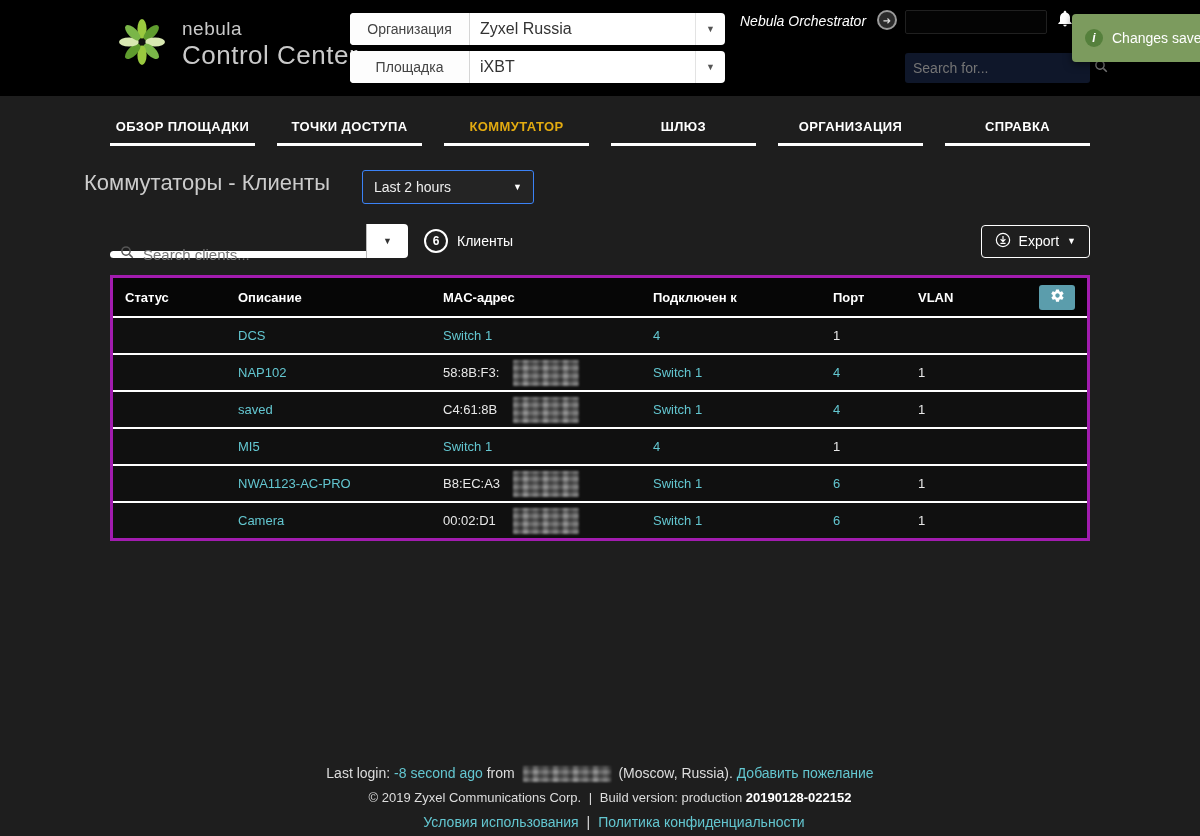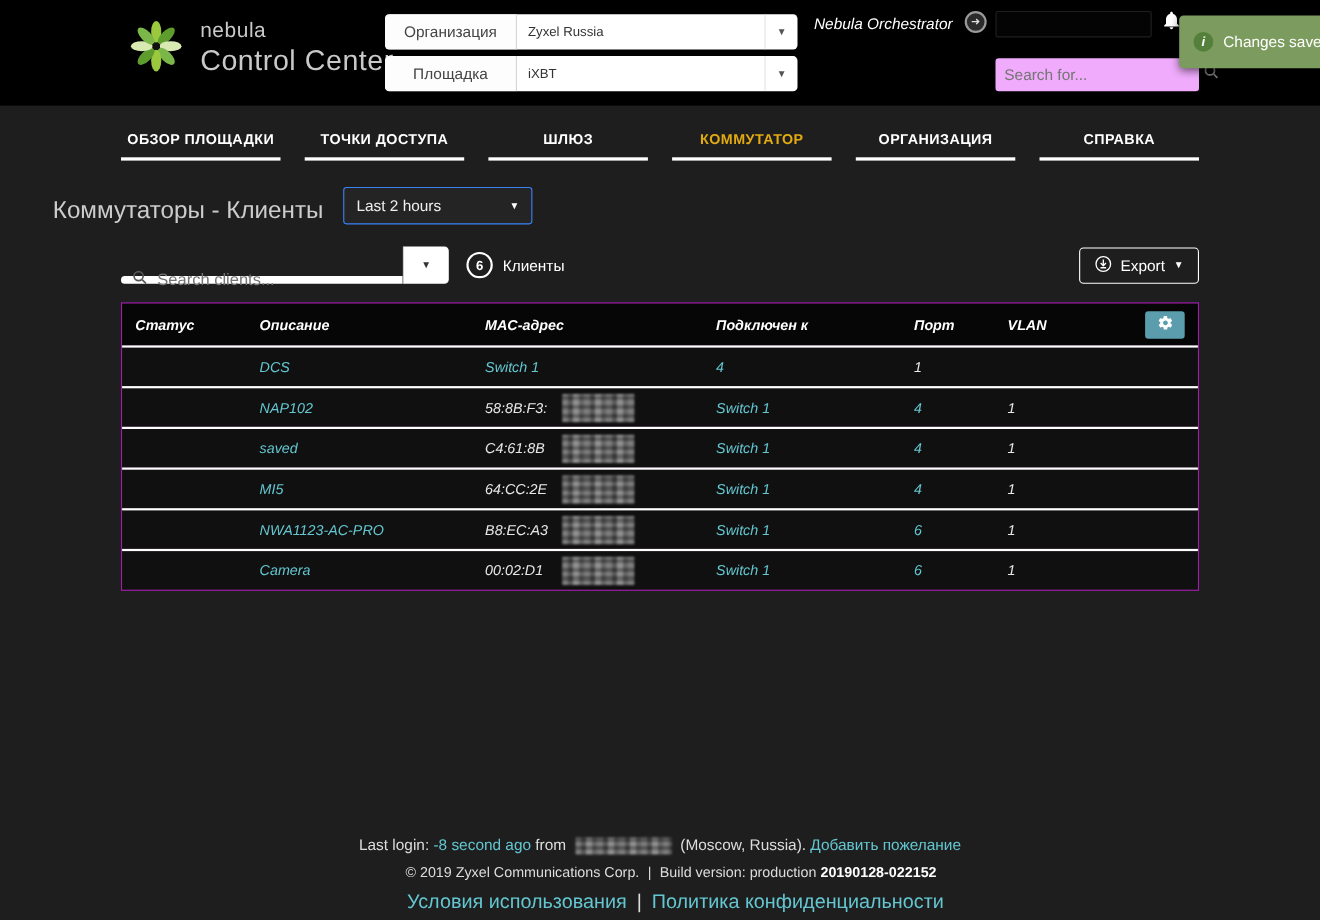--- a/index.html
+++ b/index.html
@@ -11,64 +11,64 @@
     color:#fff;
   }
   
   .header { position:relative; height:96px; background:#000; }
   .brand { position:absolute; left:116px; top:16px; display:flex; align-items:center; gap:14px; }
   .brand-text .l1 { font-size:19px; color:#c9c9c9; font-weight:400; letter-spacing:.5px; }
   .brand-text .l2 { font-size:26px; color:#c9c9c9; font-weight:300; letter-spacing:.5px; }
   .selectors { position:absolute; left:350px; top:13px; width:375px; }
   .sel-row { display:flex; height:32px; margin-bottom:6px; background:#fff; border-radius:4px; overflow:hidden; cursor:pointer; }
   .sel-label { width:120px; display:flex; align-items:center; justify-content:center; font-size:14px; color:#444; border-right:1px solid #d5d5d5; background:#fdfdfd; }
-  .sel-value { flex:1; display:flex; align-items:center; padding:0 10px; font-size:12px; color:#333; }
+  .sel-value { flex:1; display:flex; align-items:center; padding:0 10px; font-size:16px; color:#333; }
   .sel-caret { width:30px; display:flex; align-items:center; justify-content:center; color:#555; font-size:9px; border-left:1px solid #e3e3e3; }
   .orch-label { position:absolute; left:740px; top:13px; font-size:14px; color:#fff;font-style:italic; }
   .orch-toggle { position:absolute; left:877px; top:10px; width:20px; height:20px; border-radius:50%;
     border:2px solid #9a9a9a; background:#2b2b2b; display:flex; align-items:center; justify-content:center;
     color:#ddd; font-size:10px; cursor:pointer; }
   .user-redact { position:absolute; left:905px; top:10px; width:142px; height:24px; background:#040404; border:1px solid #202020; border-radius:2px; }
   .bell-wrap { position:absolute; left:1055px; top:9px; display:flex; align-items:flex-end; gap:4px; cursor:pointer; }
   .bell-caret { font-size:8px; color:#fff; padding-bottom:2px; }
-  .searchfor { position:absolute; left:905px; top:53px; width:185px; height:30px; background:#f0abfc; border-radius:3px;
+  .searchfor { position:absolute; left:905px; top:53px; width:185px; height:30px; background:#0f172a; border-radius:3px;
     display:flex; align-items:center; padding:0 8px; }
   .searchfor input { flex:1; border:none; outline:none; font-size:14px; color:#666; background:transparent; font-family:"Liberation Sans",sans-serif; }
   
   .toast { position:absolute; left:1072px; top:14px; width:230px; height:48px; background:#7c9b5e;
     border-radius:4px; display:flex; align-items:center; gap:9px; padding:0 13px; color:#fff; font-size:14px;
     box-shadow:0 2px 8px rgba(0,0,0,.55); z-index:20; }
   .toast-icon { width:18px; height:18px; border-radius:50%; background:#55803c; color:#fff; font-size:12px;
     display:flex; align-items:center; justify-content:center; font-weight:bold; flex:0 0 18px; font-style:italic; }
   
   .nav { margin:10px 110px 0; display:grid; grid-template-columns:repeat(6,1fr); gap:22px; }
   .tab { text-align:center; padding:13px 0 9px; color:#fff; font-weight:bold; font-size:13px; letter-spacing:.4px;
     border-bottom:3px solid #fff; cursor:pointer; white-space:nowrap; }
   .tab.active { color:#e3ab10; }
   
-  .title-row { margin:24px 48px 0; display:flex; align-items:flex-end; gap:18px; }
+  .title-row { margin:24px 84px 0; display:flex; align-items:flex-start; gap:32px; }
   .page-title { font-size:22px; font-weight:400; color:#ccc; }
   .range-select { width:172px; height:34px; background:#242424; border:1px solid #3b82f6; border-radius:3px;
     color:#eee; font-size:14px; display:flex; align-items:center; justify-content:space-between; padding:0 11px; cursor:pointer; }
   .range-select .caret { font-size:9px; color:#fff; }
   
   .toolbar { margin:20px 110px 0; display:flex; align-items:center; }
   .search-group { display:flex; height:34px; }
   .search-box { width:256px; background:#fff; border-radius:4px 0 0 4px; display:flex; align-items:center; gap:8px; padding:0 10px;margin-top:27px; }
   .search-box input { flex:1; border:none; outline:none; font-size:15px; color:#777; background:transparent; font-family:"Liberation Sans",sans-serif; }
   .search-dd { width:42px; background:#fff; border-left:1px solid #bbb; border-radius:0 4px 4px 0;
     display:flex; align-items:center; justify-content:center; color:#333; font-size:9px; cursor:pointer; }
   .count-badge { width:24px; height:24px; border-radius:50%; background:#1e1e1e; border:2px solid #fff; color:#fff;
     display:flex; align-items:center; justify-content:center; font-size:12px; font-weight:bold; margin-left:16px; }
   .count-label { margin-left:9px; font-size:14px; color:#fff; }
   .export-btn { margin-left:auto; height:33px; background:#1e1e1e; border:1px solid #fff; border-radius:4px;
     color:#fff; font-size:14px; display:flex; align-items:center; gap:8px; padding:0 13px; cursor:pointer; }
   .export-btn .caret { font-size:9px; }
   
-  .table { margin:17px 110px 0; border:1px solid #a21caf; background:#701a75;font-style:italic; }
+  .table { margin:17px 110px 0; border:3px solid #a21caf; background:#a3a3a3; }
   .thead, .trow { display:grid; grid-template-columns:113px 205px 210px 180px 85px 120px 1fr; align-items:center; }
   .thead { height:38px; background:#060606; font-size:13px; font-weight:bold; color:#fff; }
   .thead > div, .trow > div { padding-left:12px; }
   .gear-cell { display:flex; justify-content:flex-end; padding-right:12px !important; }
   .gear-btn { width:36px; height:25px; background:#5b9dac; border:none; border-radius:3px;
     display:flex; align-items:center; justify-content:center; cursor:pointer; }
   .trow { height:37px; background:#101010; border-top:2px solid #fff; font-size:13px; color:#e8e8e8; }
   .status-icon { width:13px; height:16px; background:#38c40f; border-radius:3px; margin-left:7px; }
   .link { color:#63c6d0; text-decoration:none; cursor:pointer;margin-top:24px; }
   .mac-cell { display:flex; align-items:center; }
@@ -77,21 +77,21 @@
     background-image:
       repeating-linear-gradient(0deg, rgba(255,255,255,.10) 0 4px, rgba(0,0,0,.22) 4px 8px),
       repeating-linear-gradient(90deg, #6e6e6e 0 5px, #474747 5px 10px, #848484 10px 15px, #565656 15px 20px);
     filter:blur(1px); }
   .pixelated.small { width:88px; height:16px; vertical-align:middle; margin:0 4px; }
   
   .footer { position:absolute; left:0; right:0; bottom:6px; text-align:center; color:#ddd; }
   .footer .line1 { font-size:14px; margin-bottom:8px; }
   .footer .line2 { font-size:13px; margin-bottom:9px;padding-left:20px; }
   .footer .line2 b { color:#fff; }
-  .footer .line3 { font-size:18px;padding-left:28px; }
+  .footer .line3 { font-size:14px;padding-left:28px; }
   .sep { color:#ddd; margin:0 4px; }
 </style>
 </head>
 <body>
 
 <div class="header">
 
   <div class="brand">
     <span>
       <svg width="52" height="52" viewBox="-26 -26 52 52">
@@ -152,22 +152,22 @@
 </div>
 
 <div class="toast">
   <span class="toast-icon">i</span>
   <span>Changes saved</span>
 </div>
 
 <div class="nav">
   <div class="tab">ОБЗОР ПЛОЩАДКИ</div>
   <div class="tab">ТОЧКИ ДОСТУПА</div>
+  <div class="tab active">КОММУТАТОР</div>
   <div class="tab">ШЛЮЗ</div>
-  <div class="tab active">КОММУТАТОР</div>
   <div class="tab">ОРГАНИЗАЦИЯ</div>
   <div class="tab">СПРАВКА</div>
 </div>
 
 <div class="title-row">
   <div class="page-title">Коммутаторы - Клиенты</div>
   <div class="range-select">
     <span>Last 2 hours</span>
     <span class="caret">▼</span>
   </div>
@@ -252,24 +252,20 @@
       </div>
     <div><a class="link">Switch 1</a></div>
     <div><a class="link">4</a></div>
     <div><span>1</span></div>
     <div></div>
   </div>
 
   <div class="trow">
     <div><span class="status-icon"></span></div>
     <div><a class="link">MI5</a></div>
-    <div class="mac-cell">
-        <span class="mac-prefix">64:CC:2E</span>
-        <span class="pixelated"></span>
-      </div>
     <div><a class="link">Switch 1</a></div>
     <div><a class="link">4</a></div>
     <div><span>1</span></div>
     <div></div>
   </div>
 
   <div class="trow">
     <div><span class="status-icon"></span></div>
     <div><a class="link">NWA1123-AC-PRO</a></div>
     <div class="mac-cell">

